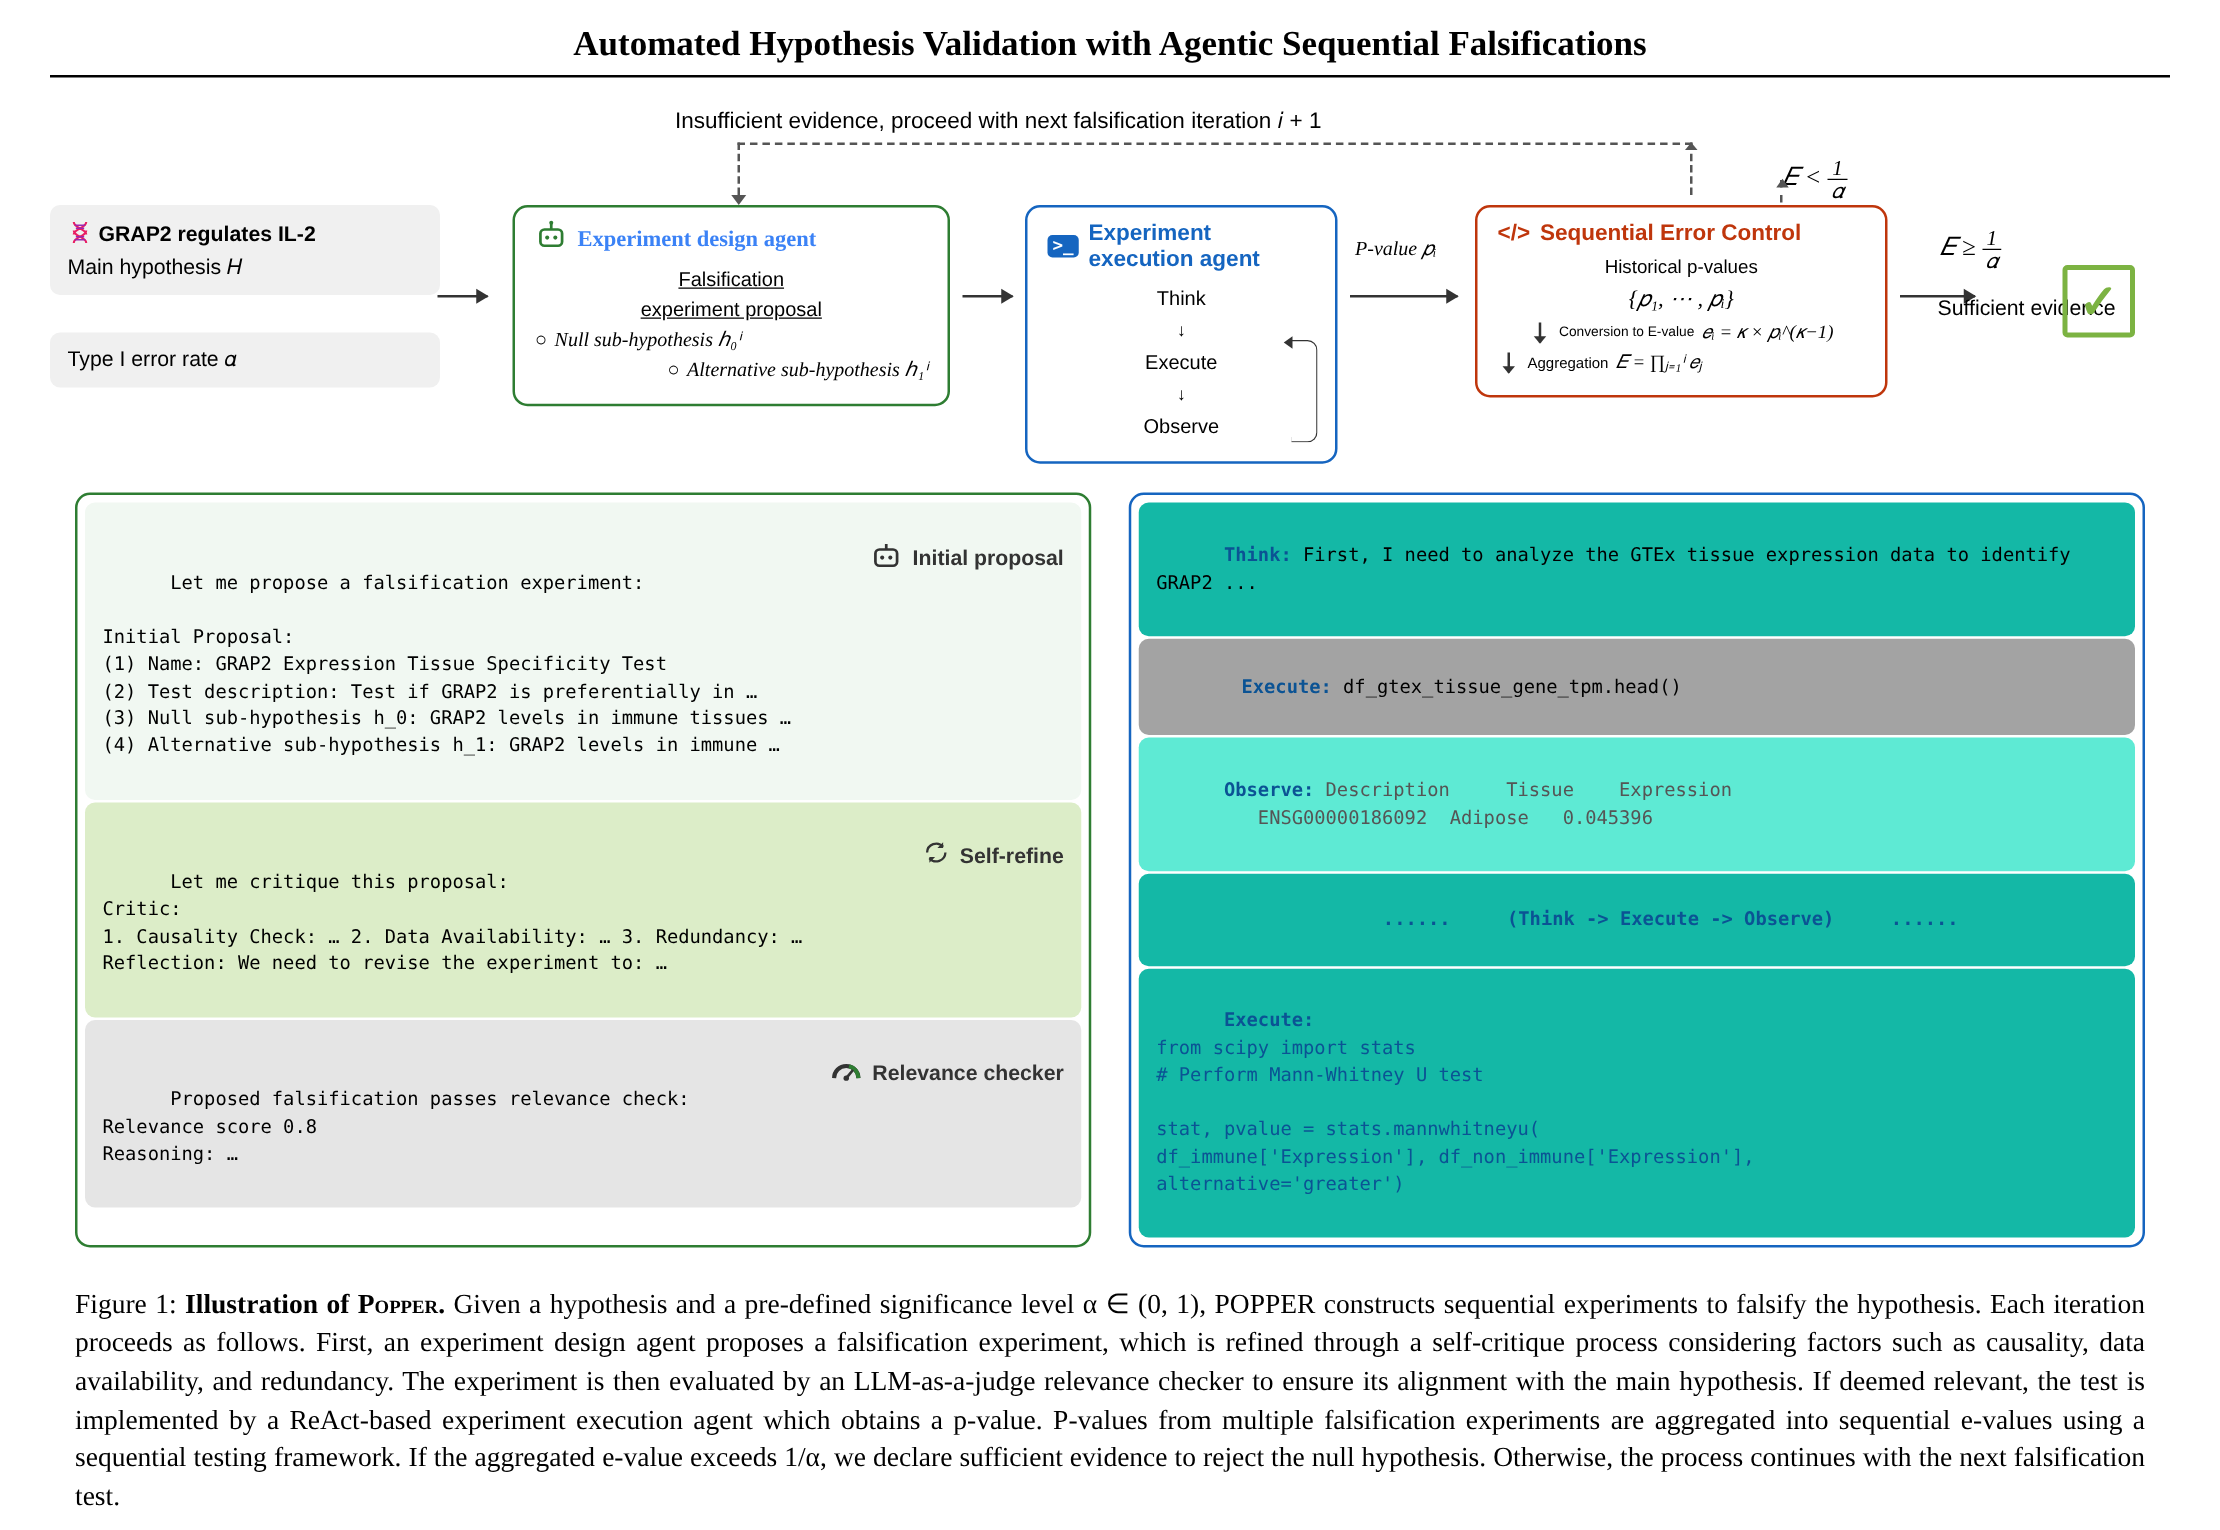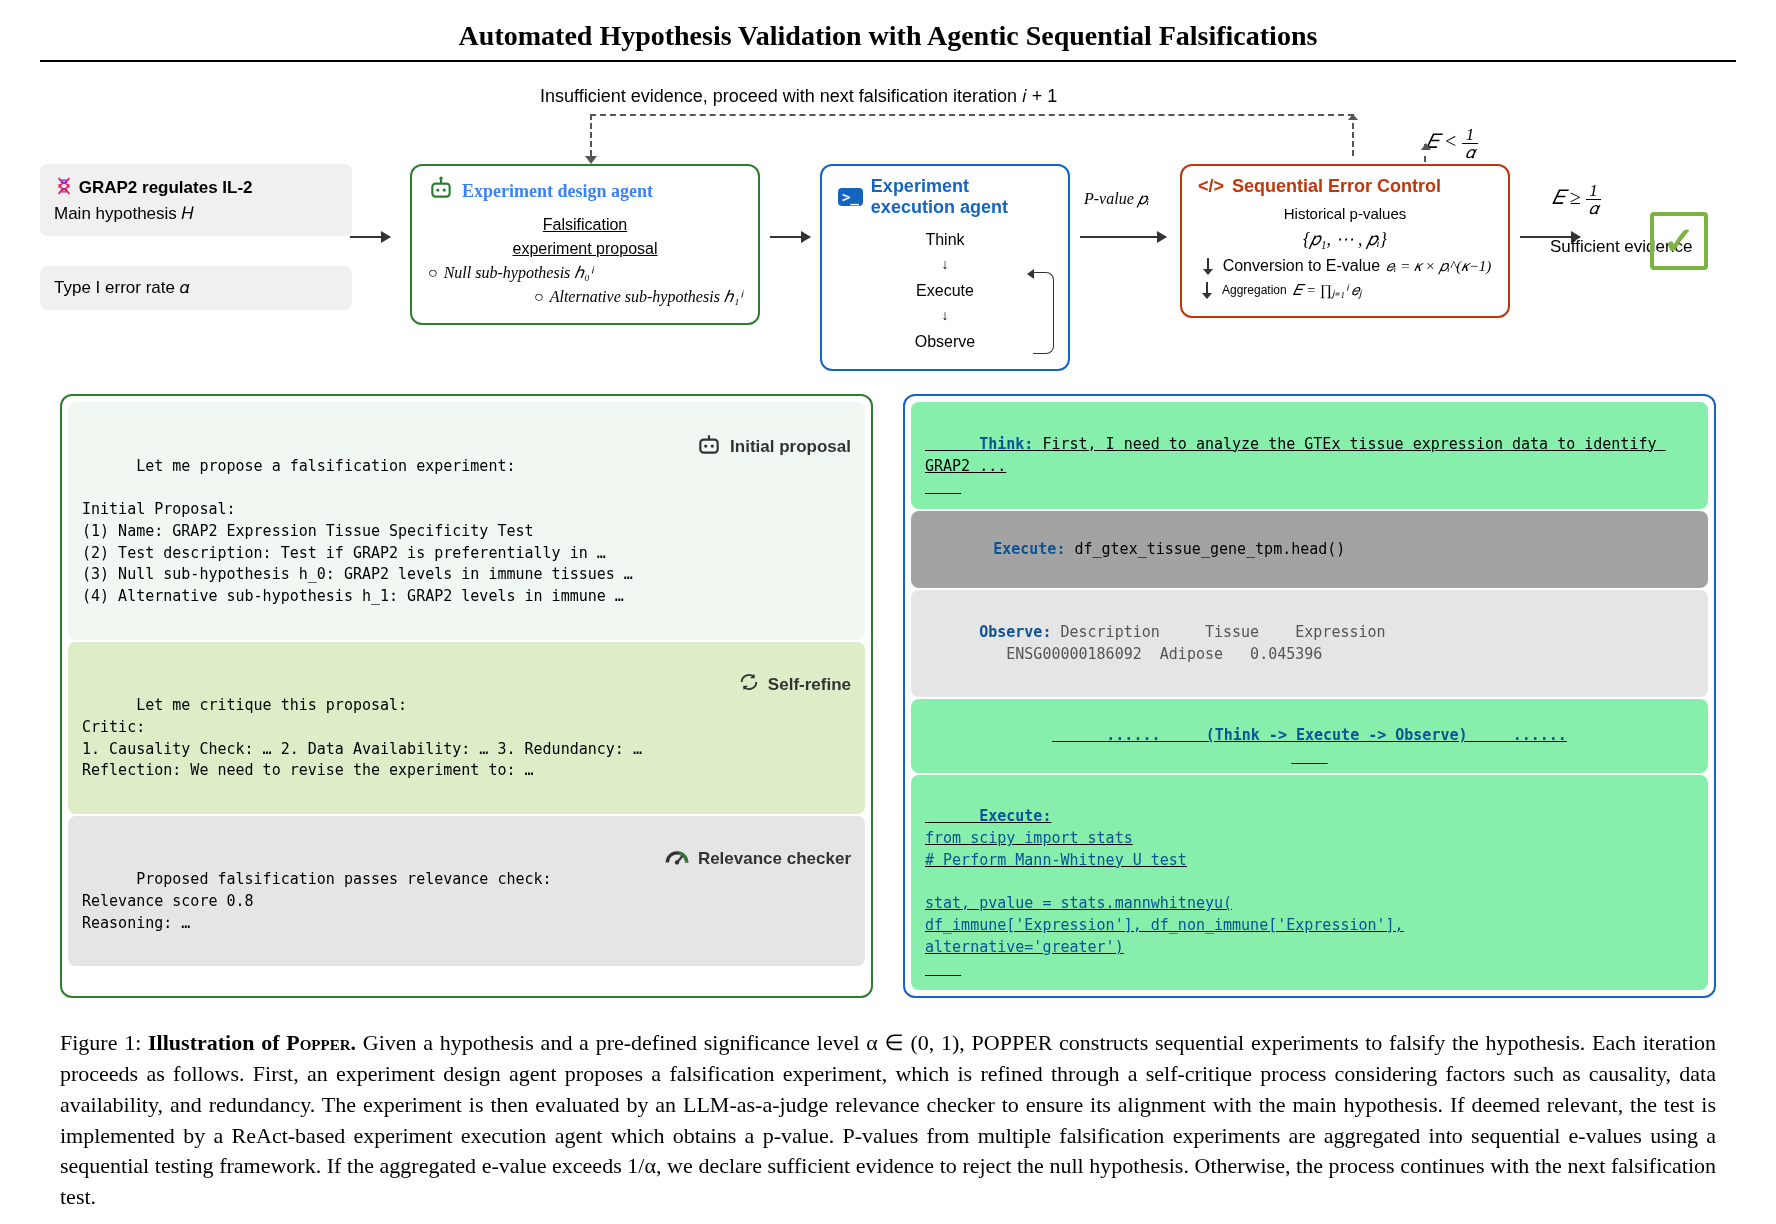--- a/index.html
+++ b/index.html
@@ -126,23 +126,23 @@
   .err-arrow { display:inline-block; width:2px; height:16px; background:#333; vertical-align:middle; margin:0 8px; position:relative;}
   .err-arrow::after { content:''; position:absolute; bottom:-1px; left:-4px; border-top:6px solid #333; border-left:5px solid transparent; border-right:5px solid transparent;}
   .detail-row { display: flex; gap: 30px; margin: 0 20px 30px; font-family: 'Menlo','Consolas',monospace; font-size: 15px; }
   .detail-box { flex: 1; border: 2.5px solid; border-radius: 12px; padding: 4px; position:relative; }
   .detail-box.green { border-color: #2e7d32; }
   .detail-box.blue  { border-color: #1565c0; }
   .detail-section { padding: 10px 14px; border-radius: 8px; margin: 2px; line-height: 1.45; position:relative; white-space: pre-wrap;}
   .s-light { background: #f1f8f2; }
   .s-mid   { background: #dcedc8; }
   .s-dark  { background: #e5e5e5; }
-  .b-light { background: #86efac; text-decoration: underline; }
+  .b-light { background: #14b8a6; }
   .b-mid   { background: #a3a3a3; padding-left: 28px; }
-  .b-dark  { background: #e5e5e5; }
+  .b-dark  { background: #5eead4; }
   .b-blue  { color: #0b5394; font-weight: bold; }
   .section-label { position:absolute; right:14px; top:10px; font-family: Arial, sans-serif; font-weight:bold; font-size:17px; color:#333; display:flex; align-items:center; gap:8px; text-align:right; line-height:1.15;}
   .robot-icon svg { width:26px; height:26px; }
   .caption {
     font-family: 'Times New Roman', Times, serif;
     font-size: 22px;
     line-height: 1.4;
     text-align: justify;
     margin: 10px 20px;
   }
@@ -233,21 +233,21 @@
     <div class="up-arrow-out"></div>
     <div class="agent-head">
       <span style="color:#bf360c;font-weight:bold;">&lt;/&gt;</span>
       <span>Sequential Error Control</span>
     </div>
     <div class="agent-body" style="text-align:center; font-size:15px;">
       <div>Historical p-values</div>
       <div class="math" style="font-size:18px;">{𝑝₁, ⋯ , 𝑝ᵢ}</div>
       <div style="display:flex;align-items:center;justify-content:center;gap:6px;margin-top:2px;">
         <span class="err-arrow"></span>
-        <span style="font-size:16px;text-align:left;line-height:1.1;">Conversion to E-value</span>
+        <span style="font-size:11px;text-align:left;line-height:1.1;">Conversion to E-value</span>
         <span class="math" style="font-size:15px;">𝑒ᵢ = 𝜅 × 𝑝ᵢ^(𝜅−1)</span>
       </div>
       <div style="display:flex;align-items:center;justify-content:flex-start;gap:6px;margin-top:2px;">
         <span class="err-arrow"></span>
         <span style="font-size:12px;">Aggregation</span>
         <span class="math" style="font-size:15px;">𝐸 = ∏ⱼ₌₁ⁱ 𝑒ⱼ</span>
       </div>
     </div>
   </div>
 

